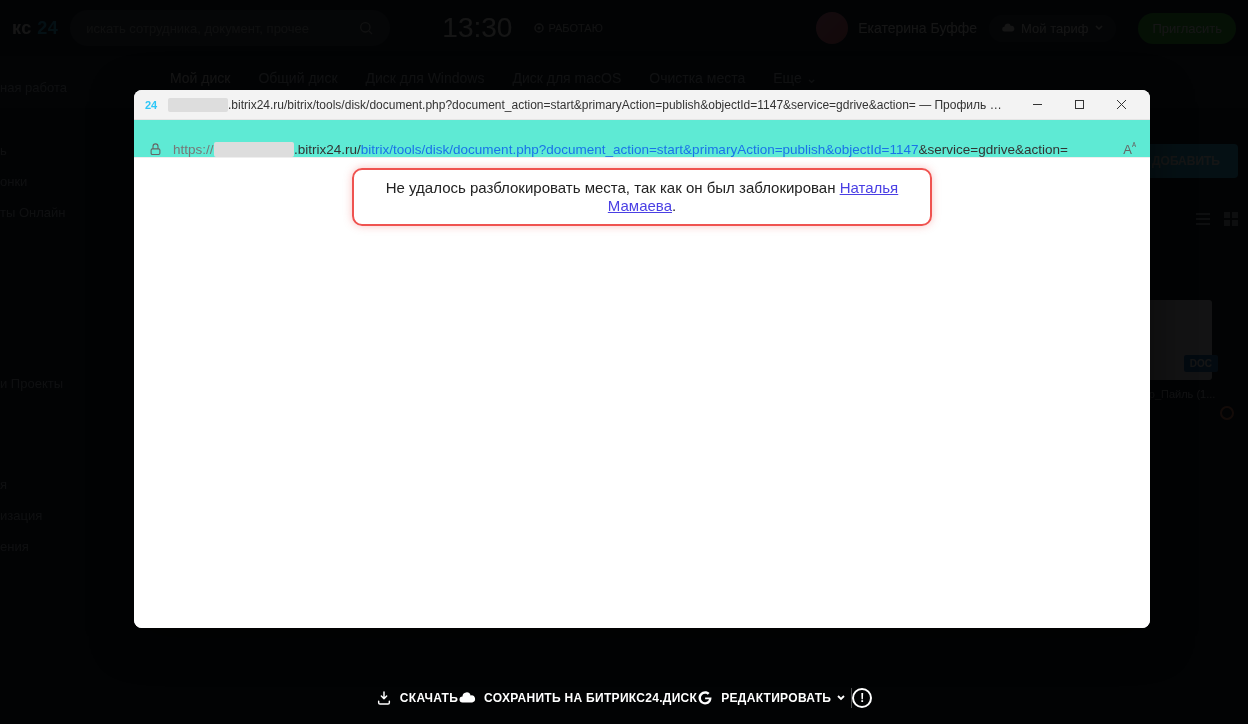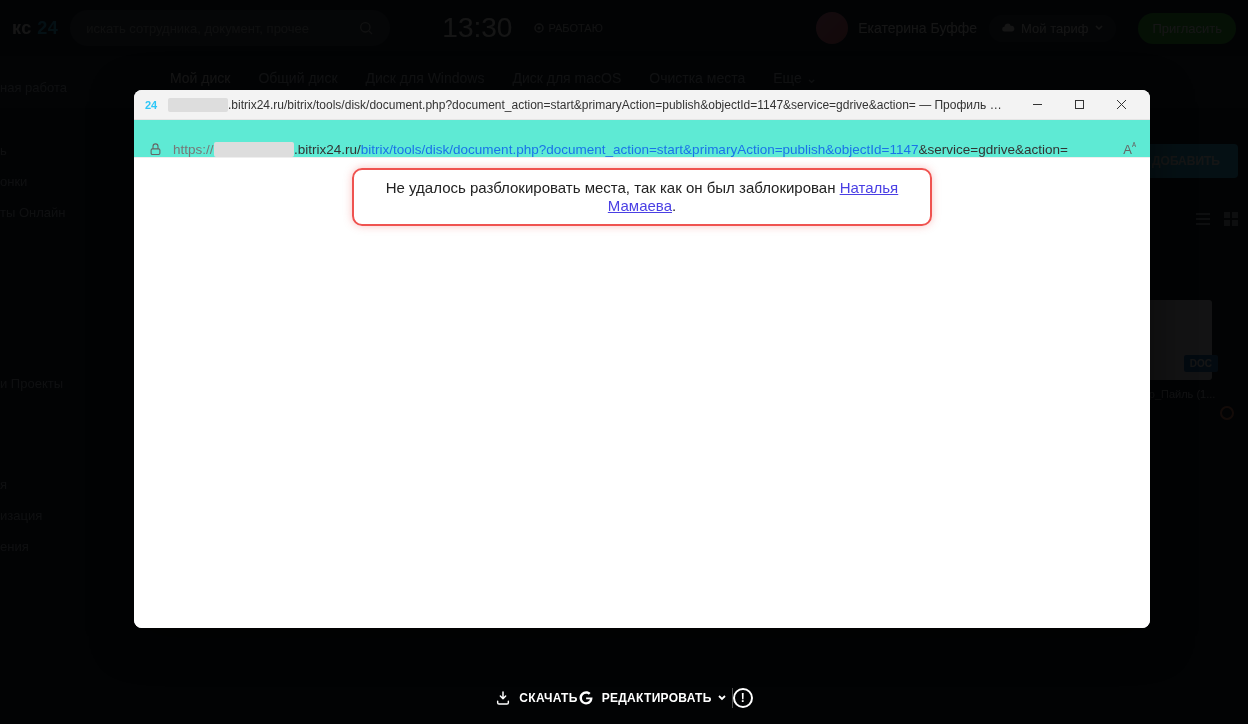--- a/index.html
+++ b/index.html
@@ -162,20 +162,26 @@
 <div class="lightbox-overlay">
 
   <div class="bottom-bar">
     <div class="bb-item">
       <svg width="16" height="16" viewBox="0 0 24 24" fill="currentColor">
           <path d="M12 3v10m0 0l-4-4m4 4l4-4M4 17v2a2 2 0 002 2h12a2 2 0 002-2v-2" fill="none" stroke="currentColor" stroke-width="2.2" stroke-linecap="round"></path>
         </svg>
       <span>СКАЧАТЬ</span>
     </div>
     <div class="bb-item">
+      <svg width="18" height="18" viewBox="0 0 24 24" fill="currentColor">
+          <path d="M19 18H6a4 4 0 010-8 5.5 5.5 0 0110.8-1.5A4.5 4.5 0 0119 18z"></path>
+        </svg>
+      <span>СОХРАНИТЬ НА БИТРИКС24.ДИСК</span>
+    </div>
+    <div class="bb-item">
       <svg width="16" height="16" viewBox="0 0 24 24" fill="currentColor">
           <path d="M21.35 11.1h-9.18v2.73h5.7c-.24 1.5-1.77 4.4-5.7 4.4-3.43 0-6.23-2.84-6.23-6.33s2.8-6.33 6.23-6.33c1.95 0 3.26.83 4 1.55l2.73-2.63C17.1 2.8 14.9 1.8 12.17 1.8 6.7 1.8 2.27 6.23 2.27 11.7s4.43 9.9 9.9 9.9c5.7 0 9.5-4 9.5-9.63 0-.65-.07-1.14-.32-1.87z"></path>
         </svg>
       <span>РЕДАКТИРОВАТЬ</span>
     </div>
     <div class="bb-drop">
       <svg width="10" height="10" viewBox="0 0 10 10">
           <path d="M2 3l3 3 3-3" fill="none" stroke="currentColor" stroke-width="1.8"></path>
         </svg>
     </div>

